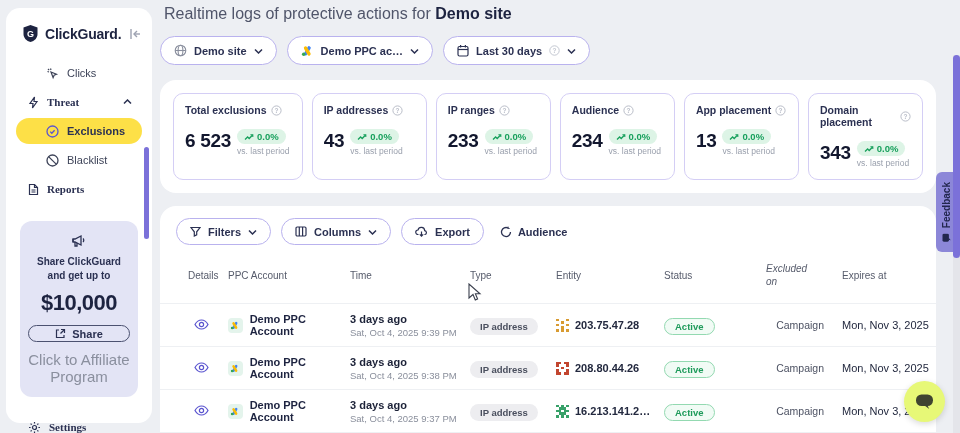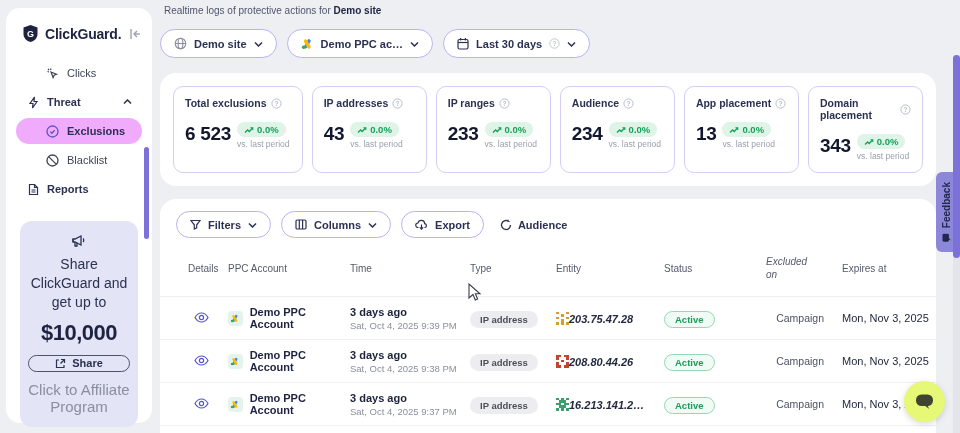--- a/index.html
+++ b/index.html
@@ -8,41 +8,41 @@
 
   
   .sidebar { position:absolute; left:6px; top:8px; width:146px; height:415px;
     background:#fff; border-radius:14px; display:flex; flex-direction:column; }
   .logo-row { display:flex; align-items:center; gap:6px; padding:16px 10px 12px 16px; }
   .brand { font-size:14px; font-weight:bold; color:#1d2340; letter-spacing:-0.2px; flex:1; }
   .collapse { color:#9ca1b0; display:flex; }
   .nav { position:relative; padding:2px 10px 0 10px; }
   .nav-item { display:flex; align-items:center; gap:8px; height:26px; margin:3px 0;
     font-size:11px; color:#3d4358; border-radius:13px; cursor:pointer; }
-  .nav-item.top { padding-left:12px; font-weight:600; color:#2b3152; }
+  .nav-item.top { padding-left:12px; font-weight:600; color:#2b3152;font-family:Liberation Serif, serif; }
   .nav-item.child { padding-left:30px; }
-  .nav-item.active { background:#f0abfc; color:#2b3152; font-weight:600; }
+  .nav-item.active { background:#fde047; color:#2b3152; font-weight:600; }
   .nav-item .grow { flex:1; }
   .side-scroll { position:absolute; right:3px; top:92px; width:5px; height:92px;
     background:#7b71d9; border-radius:3px; }
 
   .promo { margin:16px 14px 0 14px; background:#e3e4f5; border-radius:12px;
     padding:12px 8px 12px 8px; text-align:center; cursor:pointer; }
-  .promo-title { font-size:14px; font-weight:400; color:#2b3152; line-height:1.35; margin-top:6px; }
+  .promo-title { font-size:10px; font-weight:700; color:#2b3152; line-height:1.35; margin-top:6px; }
   .promo-amount { font-size:22px; font-weight:bold; color:#1d2340; margin:8px 0 9px; letter-spacing:-0.5px; }
   .promo-share { display:flex; align-items:center; justify-content:center; gap:6px;
     border:1px solid #4b5170; border-radius:14px; height:17px; font-size:11px; font-weight:600;
     color:#2b3152; background:transparent; width:100%; cursor:pointer; }
   .promo-caption { font-size:15px; color:#8a8f9e; margin-top:9px; }
 
   .settings-row { margin:14px 10px 0; }
 
   
   .main { position:absolute; left:160px; top:0; width:784px; }
-  .subtitle { font-size:10px; color:#50556a; margin:5px 0 0 4px; }
+  .subtitle { font-size:16px; color:#50556a; margin:5px 0 0 4px; }
   .subtitle b { color:#1d2340; }
   .filter-row { display:flex; align-items:center; margin-top:13px; padding-right:8px; }
   .pill { display:inline-flex; align-items:center; gap:7px; height:29px; padding:0 13px;
     background:#fff; border:1px solid #b9b2ee; border-radius:16px; font-size:11px;
     font-weight:600; color:#2b3152; cursor:pointer; white-space:nowrap; }
   .pill + .pill { margin-left:10px; }
   .date-pill { margin-left:auto; }
 
   .panel { background:#fff; border-radius:16px; width:776px; }
   .stats-panel { margin-top:15px; padding:13px; display:flex; gap:9px; }
@@ -71,21 +71,21 @@
   .thead .c-details { padding-left:8px; }
   .thead .c-excluded { text-align:left; line-height:1.25; max-width:62px; justify-self:end; margin-right:22px;font-style:italic; }
   .trow { border-bottom:1px solid #eef0f3; height:43px; }
   .c-ppc { display:flex; align-items:center; gap:7px; font-size:11px; font-weight:600; color:#1d2340; }
   .ads-chip { width:15px; height:15px; border-radius:4px; background:#e4f4ec;
     display:flex; align-items:center; justify-content:center; }
   .time-rel { font-size:11px; font-weight:bold; color:#1c2238; }
   .time-abs { font-size:9.5px; color:#8a8f9c; margin-top:2px; }
   .type-pill { display:inline-block; background:#ededf0; color:#4a4f5e; font-size:9.5px;
     font-weight:600; border-radius:10px; padding:3px 10px; }
-  .c-entity { display:flex; align-items:flex-end; font-size:11px; font-weight:600; color:#23293f;font-style:italic; }
+  .c-entity { display:flex; align-items:flex-start; gap:6px; font-size:11px; font-weight:600; color:#23293f; }
   .identicon { width:13px; height:13px; display:grid; grid-template-columns:repeat(5,1fr); flex:none; }
   .status-pill { display:inline-block; border:1px solid #93d9b1; background:#f1fbf5;
     color:#1d9a5a; font-size:9.5px; font-weight:bold; border-radius:10px; padding:2px 10px; }
   .c-excl { font-size:10.5px; color:#4d5263; justify-self:end; margin-right:18px; }
   .c-exp { font-size:11px; color:#23293f; }
   .eye-btn { background:none; border:none; cursor:pointer; padding:2px 4px; margin-left:10px; display:inline-flex; }
 
   
   .feedback-tab { position:absolute; right:3px; top:172px; width:21px; height:80px;
     background:#8c87d8; border-radius:6px 0 0 6px; cursor:pointer;

